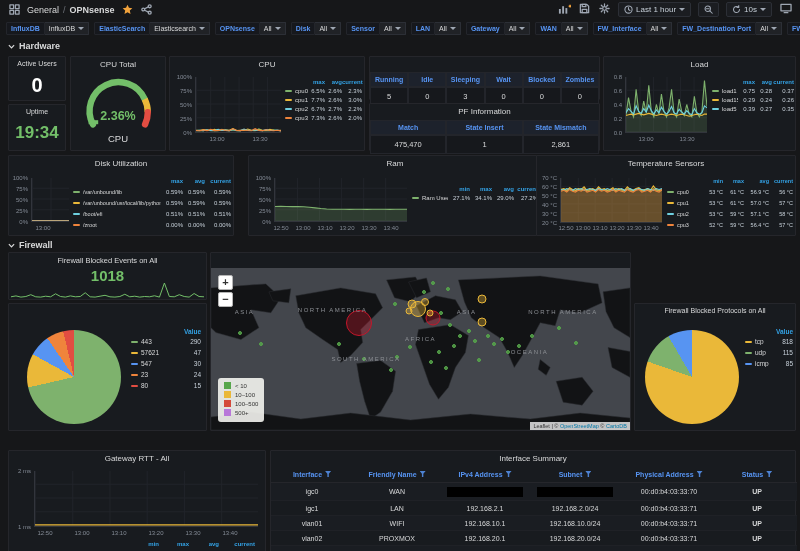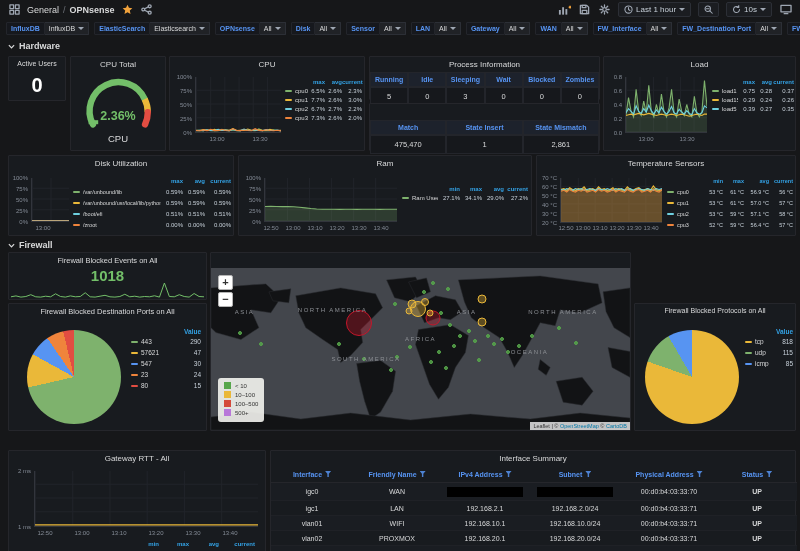--- a/index.html
+++ b/index.html
@@ -3,21 +3,21 @@
 <meta charset="utf-8">
 <style>
   *{box-sizing:border-box;margin:0;padding:0}
   html,body{width:800px;height:551px;overflow:hidden;background:#111217;font-family:"Liberation Sans",sans-serif}
   #root{position:relative;width:800px;height:551px;background:#161719;color:#d8d9da}
   
   #navbar{position:absolute;left:0;top:0;width:800px;height:19px;background:#161719;display:flex;align-items:center;padding:0 8px;gap:6px}
   .crumb{font-size:9px;color:#d8d9da;display:flex;align-items:center;gap:4px;cursor:pointer}
   .crumb .sep{color:#6c7077}
   .navicon{width:13px;height:13px;display:inline-flex;align-items:center;justify-content:center;cursor:pointer}
-  .navright{margin-left:auto;display:flex;align-items:center;gap:7px}
+  .navright{margin-left:auto;display:flex;gap:7px}
   .navbtn{display:flex;align-items:center;gap:3px;background:#1b1d21;border:1px solid #2c2f36;border-radius:2px;height:15px;padding:0 5px;font-size:8px;color:#c7d0d9;cursor:pointer}
   .caret{width:0;height:0;border-left:3px solid transparent;border-right:3px solid transparent;border-top:3px solid #9fa7b3}
   
   #varbar{position:absolute;left:0;top:20px;width:800px;height:17px;display:flex;align-items:center;padding:0 6px;gap:5px;overflow:hidden}
   .vargroup{display:flex;align-items:center;flex:none}
   .varlabel{font-size:7px;font-weight:bold;color:#5794f2;background:#16181d;border:1px solid #23252b;height:13px;display:flex;align-items:center;padding:0 4px;border-radius:1px 0 0 1px}
   .varvalue{font-size:7px;color:#d8d9da;background:#202226;border:1px solid #2c2f36;border-left:none;height:13px;display:flex;align-items:center;gap:3px;padding:0 4px;cursor:pointer;border-radius:0 1px 1px 0}
   
   .section-head{position:absolute;display:flex;align-items:center;gap:4px;font-size:9px;font-weight:bold;color:#d8d9da;cursor:pointer}
   .chev{width:7px;height:7px}
@@ -232,20 +232,24 @@
         <polyline points="1,2.5 4,5.5 7,2.5" fill="none" stroke="#d8d9da" stroke-width="1.4"></polyline>
       </svg>
     <span>Hardware</span>
   </div>
 
   <div class="panel" style="left:8px;top:56px;width:58px;height:45px">
     <div class="ptitle" style="font-size:7px">Active Users</div>
     <div class="bigstat" style="top:17px;font-size:20px;color:#fff">0</div>
   </div>
 
+  <div class="panel" style="left:8px;top:104px;width:58px;height:47px">
+    <div class="ptitle" style="font-size:7px">Uptime</div>
+    <div class="bigstat green" style="top:18px;font-size:17px">19:34</div>
+  </div>
 
   <div class="panel" style="left:70px;top:56px;width:96px;height:95px">
     <div class="ptitle">CPU Total</div>
     <svg style="position:absolute;left:8px;top:15px" width="80" height="58" viewBox="0 0 100 72">
       <path d="M17.4 65.2 A36 36 0 1 1 82.1 33.7" fill="none" stroke="#73bf69" stroke-width="8" stroke-linecap="round"></path>
       <path d="M82.1 33.7 A36 36 0 0 1 86 50" fill="none" stroke="#eab839" stroke-width="8"></path>
       <path d="M86 50 A36 36 0 0 1 82.6 65.2" fill="none" stroke="#e24d42" stroke-width="8" stroke-linecap="round"></path>
       <rect x="12" y="60" width="12" height="5" fill="#73bf69"></rect>
     </svg>
     <div class="gaugeval" style="top:52px">2.36%</div>
@@ -302,38 +306,38 @@
           <span class="dash" style="background: rgb(239, 132, 60);"></span>
           <span class="lname">cpu3</span>
           <span class="lv" style="width:17px">7.3%</span>
           <span class="lv" style="width:17px">2.6%</span>
           <span class="lv" style="width:20px">2.0%</span>
         </div>
     </div>
   </div>
 
   <div class="panel" style="left:369px;top:56px;width:231px;height:44px">
-    <div class="ptitle">Process Information</div>
     <div class="stattable" style="top:15px;grid-template-columns:repeat(6,1fr)">
       <div class="th">Running</div>
       <div class="th">Idle</div>
       <div class="th">Sleeping</div>
       <div class="th">Wait</div>
       <div class="th">Blocked</div>
       <div class="th">Zombies</div>
       <div class="td">5</div>
       <div class="td">0</div>
       <div class="td">3</div>
       <div class="td">0</div>
       <div class="td">0</div>
       <div class="td">0</div>
     </div>
   </div>
 
   <div class="panel" style="left:369px;top:103px;width:231px;height:48px">
+    <div class="ptitle">PF Information</div>
     <div class="stattable" style="top:16px;grid-template-columns:repeat(3,1fr)">
       <div class="th">Match</div>
       <div class="th">State Insert</div>
       <div class="th">State Mismatch</div>
       <div class="td">475,470</div>
       <div class="td">1</div>
       <div class="td">2,861</div>
     </div>
   </div>
 
@@ -434,21 +438,21 @@
       <div class="lrow" style="height:11px">
           <span class="dash" style="background: rgb(239, 132, 60);"></span>
           <span class="lname" style="font-size:5.5px">/zroot</span>
           <span class="lv" style="width:22px">0.00%</span>
           <span class="lv" style="width:22px">0.00%</span>
           <span class="lv" style="width:26px">0.00%</span>
         </div>
     </div>
   </div>
 
-  <div class="panel" style="left:238px;top:155px;width:294px;height:81px">
+  <div class="panel" style="left:248px;top:155px;width:294px;height:81px">
     <div class="ptitle">Ram</div>
     <div class="ytick" style="left:0;top:22px">100%</div>
     <div class="ytick" style="left:0;top:33px">75%</div>
     <div class="ytick" style="left:0;top:44px">50%</div>
     <div class="ytick" style="left:0;top:55px">25%</div>
     <div class="ytick" style="left:0;top:66px">0%</div>
     <div class="plot" style="left:25px;top:22px;width:133px;height:44px">
       <svg viewBox="0 0 100 100" preserveAspectRatio="none">
           <path d="M0,66.2L4.3478260869565215,66.1L8.695652173913043,66.3L13.043478260869565,66.5L17.391304347826086,66.4L21.73913043478261,66.8L26.08695652173913,68L30.434782608695656,69.5L34.78260869565217,71L39.130434782608695,72.19999999999999L43.47826086956522,72.7L47.82608695652174,72.8L52.17391304347826,72.8L56.52173913043478,72.9L60.86956521739131,72.8L65.21739130434783,72.8L69.56521739130434,72.9L73.91304347826086,72.8L78.26086956521739,72.8L82.6086956521739,72.8L86.95652173913044,72.9L91.30434782608695,72.8L95.65217391304348,72.8L100,72.8L100,100L0,100Z" fill="#7eb26d" fill-opacity="0.22"></path>
           <polyline points="0,66.2 4.3478260869565215,66.1 8.695652173913043,66.3 13.043478260869565,66.5 17.391304347826086,66.4 21.73913043478261,66.8 26.08695652173913,68 30.434782608695656,69.5 34.78260869565217,71 39.130434782608695,72.19999999999999 43.47826086956522,72.7 47.82608695652174,72.8 52.17391304347826,72.8 56.52173913043478,72.9 60.86956521739131,72.8 65.21739130434783,72.8 69.56521739130434,72.9 73.91304347826086,72.8 78.26086956521739,72.8 82.6086956521739,72.8 86.95652173913044,72.9 91.30434782608695,72.8 95.65217391304348,72.8 100,72.8" fill="none" stroke="#7eb26d" stroke-width="1.1" vector-effect="non-scaling-stroke"></polyline>
@@ -560,21 +564,20 @@
     <div class="ptitle" style="font-size:7.5px">Firewall Blocked Events on All</div>
     <div class="bigstat green" style="top:14px;font-size:15px">1018</div>
     <div style="position:absolute;left:2px;right:2px;bottom:1px;height:15px">
       <svg style="width:100%;height:100%" viewBox="0 0 100 100" preserveAspectRatio="none">
           <polyline points="0,92 2.564102564102564,86 5.128205128205128,94 7.6923076923076925,90 10.256410256410255,78 12.82051282051282,92 15.384615384615385,94 17.94871794871795,88 20.51282051282051,92 23.076923076923077,72 25.64102564102564,90 28.205128205128204,94 30.76923076923077,86 33.33333333333333,92 35.8974358974359,90 38.46153846153847,65 41.02564102564102,92 43.58974358974359,94 46.15384615384615,88 48.717948717948715,82 51.28205128205128,92 53.84615384615385,94 56.41025641025641,90 58.97435897435898,75 61.53846153846154,92 64.1025641025641,88 66.66666666666666,94 69.23076923076923,90 71.7948717948718,92 74.35897435897436,85 76.92307692307693,94 79.48717948717949,0 82.05128205128204,90 84.61538461538461,92 87.17948717948718,78 89.74358974358975,90 92.3076923076923,94 94.87179487179486,70 97.43589743589743,90 100,92" fill="none" stroke="#73bf69" stroke-width="1" vector-effect="non-scaling-stroke"></polyline>
         </svg>
     </div>
   </div>
 
   <div class="panel" style="left:8px;top:303px;width:199px;height:128px">
-    <div class="ptitle" style="font-size:7.5px">Firewall Blocked Destination Ports on All</div>
     <div class="pie" style="left: 18px; top: 26px; width: 94px; height: 94px; background: conic-gradient(rgb(126, 178, 109) 0deg, rgb(126, 178, 109) 257.143deg, rgb(234, 184, 57) 257.143deg, rgb(234, 184, 57) 298.818deg, rgb(87, 148, 242) 298.818deg, rgb(87, 148, 242) 325.419deg, rgb(239, 132, 60) 325.419deg, rgb(239, 132, 60) 346.7deg, rgb(226, 77, 66) 346.7deg, rgb(226, 77, 66) 360deg);"></div>
     <div class="legend" style="left:122px;top:22px;width:70px;font-size:6.5px">
       <div class="lrow" style="height:10px">
           <span class="lname"></span>
           <span class="lv lhead" style="width:28px">Value</span>
         </div>
       <div class="lrow" style="height:11px">
           <span class="dash" style="background: rgb(126, 178, 109);"></span>
           <span class="lname">443</span>
           <span class="lv" style="width:28px">290</span>

